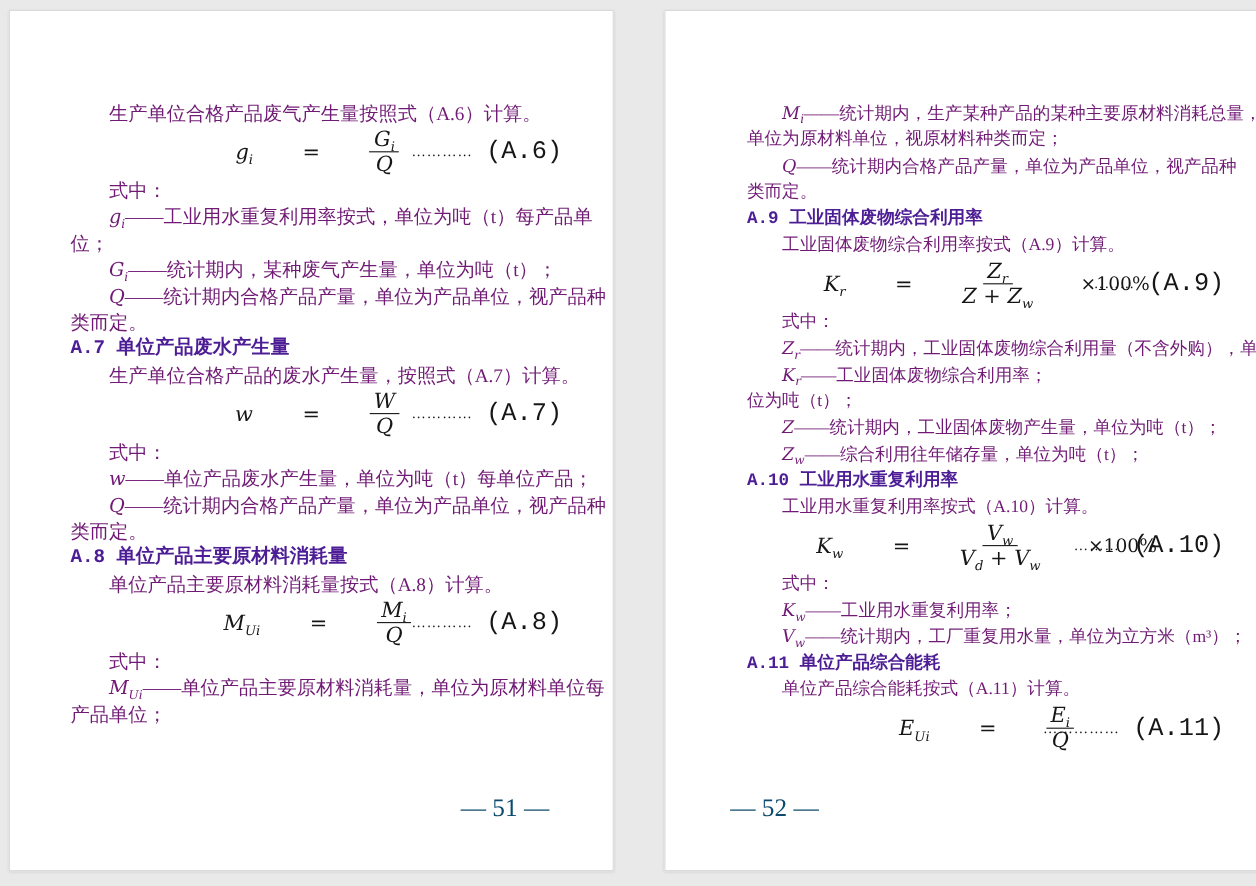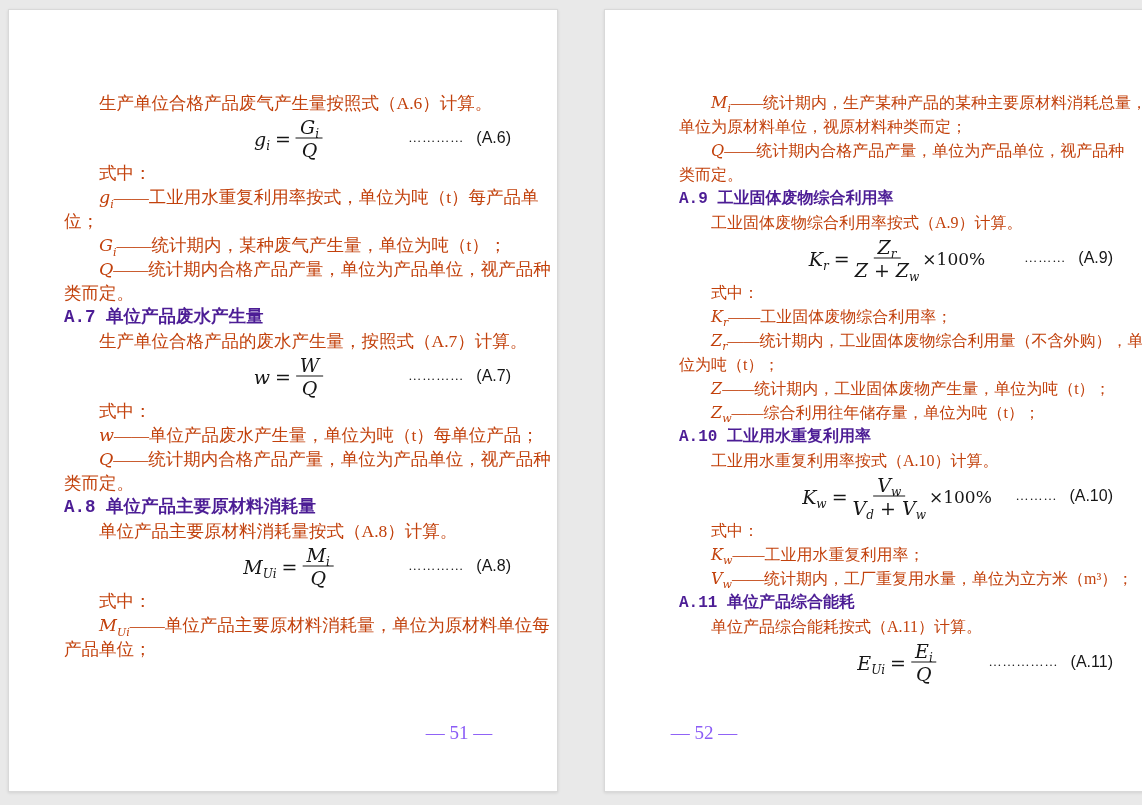--- a/index.html
+++ b/index.html
@@ -13,53 +13,53 @@
     position:absolute; top:9px; height:783px; background:#ffffff;
     border:1px solid #d9d9d9; box-sizing:border-box;
     box-shadow:0 1px 3px rgba(0,0,0,0.10);
   }
   .page-left  { left:8px;  width:550px; }
   .page-right { left:604px; width:558px; }
   .content { position:absolute; top:81px; }
   .page-left  .content { left:55px; right:44px; font-size:17.5px; }
   .page-right .content { left:74px; right:46px; font-size:16px; }
   .line {
-    line-height:24px; height:24px; color:#c2410c;
+    line-height:24px; height:24px; color:#701a75;
     white-space:nowrap;
   }
   .indent { text-indent:2em; }
   .heading {
     font-weight:bold; color:#4c1d95;
     font-family:Liberation Mono, monospace;
   }
   .var { font-style:italic; font-family:"DejaVu Serif",serif; }
   .line sub { font-size:11px; line-height:0; }
   .formula-row { position:relative; height:46px; }
   .f-main {
     position:absolute; left:50%; top:50%; transform:translate(-50%,-50%);
     display:flex; align-items:center; white-space:nowrap;
     font-family:"DejaVu Serif",serif; font-style:italic;
-    font-size:19px; color:#161616;
+    font-size:19px; color:#161616;gap:40px;
   }
   .f-main sub { font-size:12px; line-height:0; }
   .f-eq { font-style:normal; margin:0 5px; }
   .frac { display:inline-flex; flex-direction:column; align-items:center; line-height:20px; }
   .num { border-bottom:1.4px solid #161616; padding:0 4px 1px 4px; }
   .den { padding-top:1px; }
   .f-suffix { font-style:normal; margin-left:3px; font-size:17px; }
   .f-tail {
     position:absolute; right:2px; top:50%; transform:translateY(-50%);
     display:flex; align-items:center; gap:12px; white-space:nowrap;
     color:#161616;
   }
   .dots { font-size:13px; letter-spacing:1px; }
-  .f-label { font-size:16px; font-family:Liberation Sans, sans-serif; }
+  .f-label { font-size:23px; font-family:Liberation Mono, monospace; }
   .page-number {
     position:absolute; top:712px; width:120px; text-align:center;
-    font-size:19px; color:#8b5cf6;
+    font-size:23px; color:#0c4a6e;
   }
   .page-left  .page-number { left:390px; }
   .page-right .page-number { left:39px; }
 </style>
 </head>
 <body>
 
 <div class="viewer">
   <div class="page page-left">
     <div class="content">
@@ -143,22 +143,22 @@
               <span class="den"><span>Z</span><span> + </span><span>Z</span><sub>w</sub></span>
             </span>
             <span class="f-suffix">×100%</span>
           </div>
           <div class="f-tail">
             <span class="dots">………</span>
             <span class="f-label">(A.9)</span>
           </div>
         </div>
         <div class="line indent"><span>式中：</span></div>
+        <div class="line indent"><span class="var">Z</span><sub class="var">r</sub><span>——统计期内，工业固体废物综合利用量（不含外购），单</span></div>
         <div class="line indent"><span class="var">K</span><sub class="var">r</sub><span>——工业固体废物综合利用率；</span></div>
-        <div class="line indent"><span class="var">Z</span><sub class="var">r</sub><span>——统计期内，工业固体废物综合利用量（不含外购），单</span></div>
         <div class="line"><span>位为吨（t）；</span></div>
         <div class="line indent"><span class="var">Z</span><span>——统计期内，工业固体废物产生量，单位为吨（t）；</span></div>
         <div class="line indent"><span class="var">Z</span><sub class="var">w</sub><span>——综合利用往年储存量，单位为吨（t）；</span></div>
         <div class="line heading"><span>A.10 工业用水重复利用率</span></div>
         <div class="line indent"><span>工业用水重复利用率按式（A.10）计算。</span></div>
         <div class="formula-row">
           <div class="f-main">
             <span><span>K</span><sub>w</sub></span>
             <span class="f-eq">=</span>
             <span class="frac">

